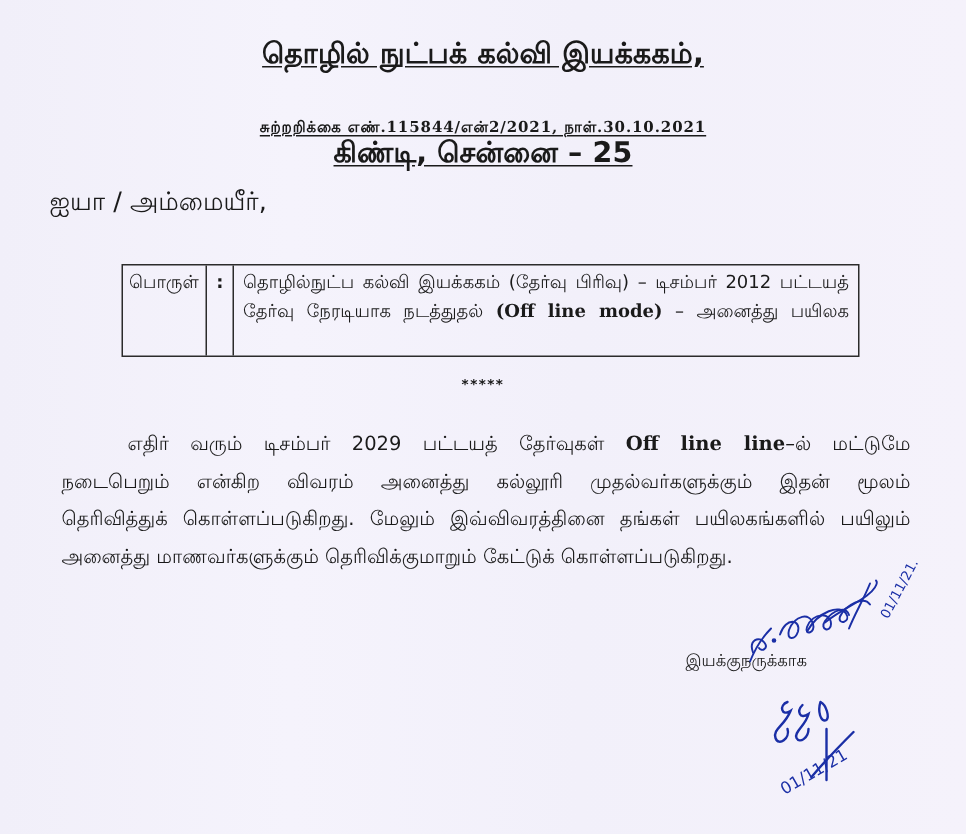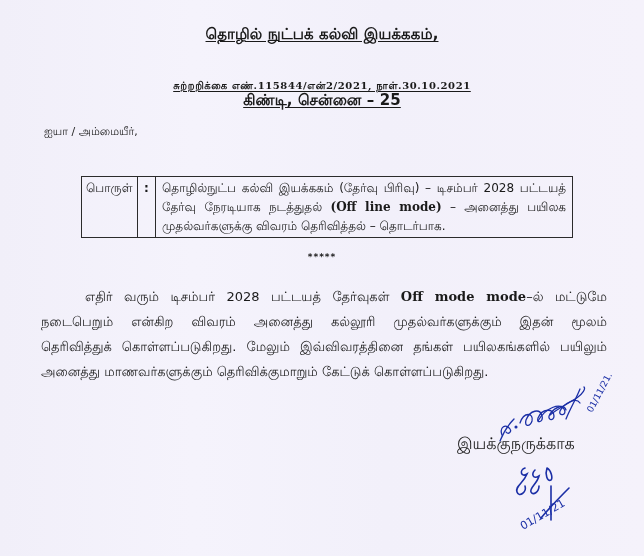--- a/index.html
+++ b/index.html
@@ -22,21 +22,21 @@
       background: linear-gradient(90deg, #f1eff9 0%, #f5f3fc 30%, #f2f0fa 60%, #f5f2fb 100%);
     }
     .header-line {
       position: absolute;
       left: 0;
       width: 644px;
       text-align: center;
       font-weight: bold;
       text-decoration: underline;
       text-underline-offset: 2px;
-      font-size: 15px;
+      font-size: 19px;
       letter-spacing: 0.1px;
     }
     .h1 { top: 25px; }
     .h2 { top: 44px; margin-top: 47px; }
     .circular {
       position: absolute;
       left: 0;
       width: 644px;
       top: 80px;
       text-align: center;
@@ -44,22 +44,21 @@
       font-weight: bold;
       font-size: 10px;
       text-decoration: underline;
       text-underline-offset: 2px;
       letter-spacing: 0.6px;
     }
     .salutation {
       position: absolute;
       left: 33px;
       top: 125px;
-      font-size: 11px;
-      margin-left: 11px;
+      font-size: 17px;
     }
     .subject-box {
       position: absolute;
       left: 81px;
       top: 176px;
       width: 492px;
       height: 62px;
       border: 1.5px solid #2b2b2b;
       box-sizing: border-box;
       display: flex;
@@ -128,21 +127,21 @@
       position: absolute;
       left: 480px;
       top: 375px;
       width: 150px;
       height: 70px;
     }
     .signatory {
       position: absolute;
       left: 457px;
       top: 434px;
-      font-size: 16px;
+      font-size: 11px;
     }
     .initials {
       position: absolute;
       left: 505px;
       top: 458px;
       width: 95px;
       height: 80px;
     }
   </style>
 </head>
@@ -154,30 +153,29 @@
   <div class="header-line h2">கிண்டி, சென்னை – 25</div>
 
   <div class="circular">சுற்றறிக்கை எண்.115844/என்2/2021, நாள்.30.10.2021</div>
 
   <div class="salutation">ஐயா / அம்மையீர்,</div>
 
   <div class="subject-box">
     <div class="subject-label">பொருள்</div>
     <div class="subject-colon">:</div>
     <div class="subject-text">
-      <span class="line">தொழில்நுட்ப கல்வி இயக்ககம் (தேர்வு பிரிவு) – டிசம்பர் 2028 பட்டயத்</span>
+      <span class="line">தொழில்நுட்ப கல்வி இயக்ககம் (தேர்வு பிரிவு) – டிசம்பர் 2012 பட்டயத்</span>
       <span class="line"><span>தேர்வு நேரடியாக நடத்துதல்</span> <span class="eng-bold">(Off line mode)</span> <span>– அனைத்து பயிலக</span></span>
-      <span class="line last">முதல்வர்களுக்கு விவரம் தெரிவித்தல் – தொடர்பாக.</span>
     </div>
   </div>
 
   <div class="stars">*****</div>
 
   <div class="body-para">
-    <span class="line first"><span>எதிர் வரும் டிசம்பர் 2028 பட்டயத் தேர்வுகள்</span> <span class="eng-bold">Off mode mode</span><span>–ல் மட்டுமே</span></span>
+    <span class="line first"><span>எதிர் வரும் டிசம்பர் 2029 பட்டயத் தேர்வுகள்</span> <span class="eng-bold">Off line line</span><span>–ல் மட்டுமே</span></span>
     <span class="line">நடைபெறும் என்கிற விவரம் அனைத்து கல்லூரி முதல்வர்களுக்கும் இதன் மூலம்</span>
     <span class="line">தெரிவித்துக் கொள்ளப்படுகிறது. மேலும் இவ்விவரத்தினை தங்கள் பயிலகங்களில் பயிலும்</span>
     <span class="line last">அனைத்து மாணவர்களுக்கும் தெரிவிக்குமாறும் கேட்டுக் கொள்ளப்படுகிறது.</span>
   </div>
 
   <svg class="signature-stamp" viewBox="0 0 150 70">
     <g fill="none" stroke="#1b2fa6" stroke-width="1.3" stroke-linecap="round">
 
       <path d="M22 60 c-3 -8 4 -12 8 -6 c2 3 -2 6 -4 3"></path>
       <path d="M20 66 c4 -10 10 -18 14 -22"></path>

